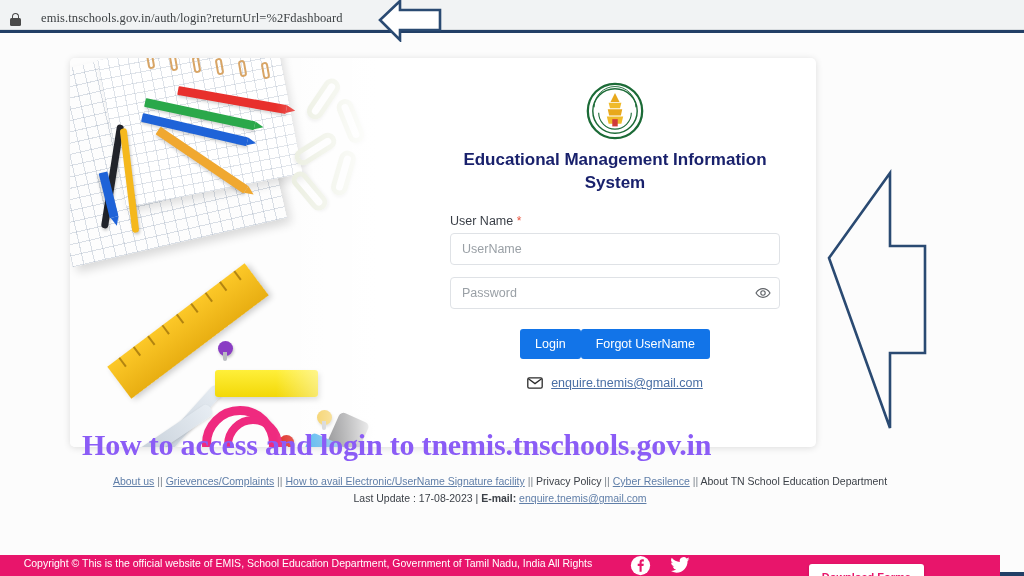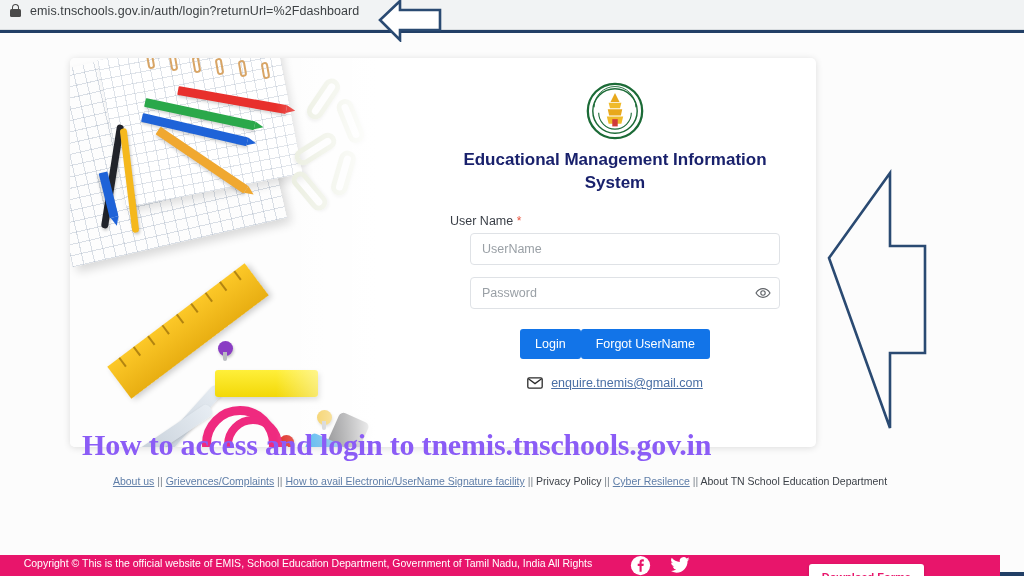--- a/index.html
+++ b/index.html
@@ -11,22 +11,22 @@
   }
   #screen { position: relative; width: 1024px; height: 576px; background: #fff; }
 
   
   .urlbar {
     position: absolute; left: 0; top: 0; width: 1024px; height: 30px;
     background: #f1f3f4; border-bottom: 1px solid #d9dde0;
     display: flex; align-items: center; padding: 0 10px;
   }
   .urlbar-inner {
-    display: flex; align-items: flex-start; gap: 9px;
-    width: 100%; height: 22px;
+    display: flex; align-items: flex-end; gap: 20px;
+    width: 100%; height: 22px; font-family: Liberation Serif, serif;
   }
   .lock-icon { width: 11px; height: 13px; flex: none; position: relative; }
   .lock-icon .shackle {
     position: absolute; left: 2px; top: 0; width: 7px; height: 7px;
     border: 1.6px solid #4a4a4a; border-bottom: none;
     border-radius: 4px 4px 0 0;
   }
   .lock-icon .body {
     position: absolute; left: 0; bottom: 0; width: 11px; height: 8px;
     background: #4a4a4a; border-radius: 1.5px;
@@ -147,21 +147,21 @@
     display: flex; flex-direction: column; align-items: center;
   }
   .logo { width: 58px; height: 58px; margin-bottom: 8px; }
   .brand-title {
     font-size: 17px; font-weight: bold; color: #19216c;
     text-align: center; line-height: 1.38; width: 330px; margin-bottom: 19px;
   }
   .field-block { width: 330px; margin-bottom: 12px; }
   .field-label { font-size: 12.5px; color: #3a3f47; margin-bottom: 5px; }
   .req { color: #e8543f; font-size: 12px; }
-  .field-wrap { position: relative; margin-left: 20px; }
+  .field-wrap { position: relative; }
   .text-input {
     width: 100%; height: 32px; border: 1px solid #dfe2e6; border-radius: 4px;
     padding: 0 32px 0 11px; font-size: 12.5px; color: #2f343a;
     font-family: "Liberation Sans", sans-serif; background: #fff; outline: none;
   }
   .text-input::placeholder { color: #9aa0a6; }
   .eye-btn {
     position: absolute; right: 9px; top: 50%; transform: translateY(-50%);
     width: 16px; height: 16px; border: none; background: none; cursor: pointer; padding: 0;
   }
@@ -344,20 +344,26 @@
         <a href="#">Grievences/Complaints</a>
         <span class="sep">||</span>
         <a href="#">How to avail Electronic/UserName Signature facility</a>
         <span class="sep">||</span>
         <span>Privacy Policy</span>
         <span class="sep">||</span>
         <a href="#">Cyber Resilence</a>
         <span class="sep">||</span>
         <span>About TN School Education Department</span>
       </div>
+      <div>
+        <span>Last Update : 17-08-2023</span>
+        <span>|</span>
+        <span class="footer-bold">E-mail:</span>
+        <a href="#">enquire.tnemis@gmail.com</a>
+      </div>
     </div>
 
     <div class="pink-bar">
       <div class="copyright">Copyright © This is the official website of EMIS, School Education Department, Government of Tamil Nadu, India All Rights Reserved.</div>
       <div class="socials">
         <svg width="21" height="21" viewBox="0 0 24 24">
           <circle cx="12" cy="12" r="11" fill="#ffffff"></circle>
           <path d="M13.3 12.6h2.1l.35-2.6h-2.45V8.6c0-.75.22-1.25 1.3-1.25h1.25V5.05c-.22-.03-.97-.1-1.85-.1-1.82 0-3.07 1.1-3.07 3.15V10H8.8v2.6h2.13V19h2.37z" fill="#e8156b"></path>
         </svg>
         <svg width="22" height="21" viewBox="0 0 24 24">

